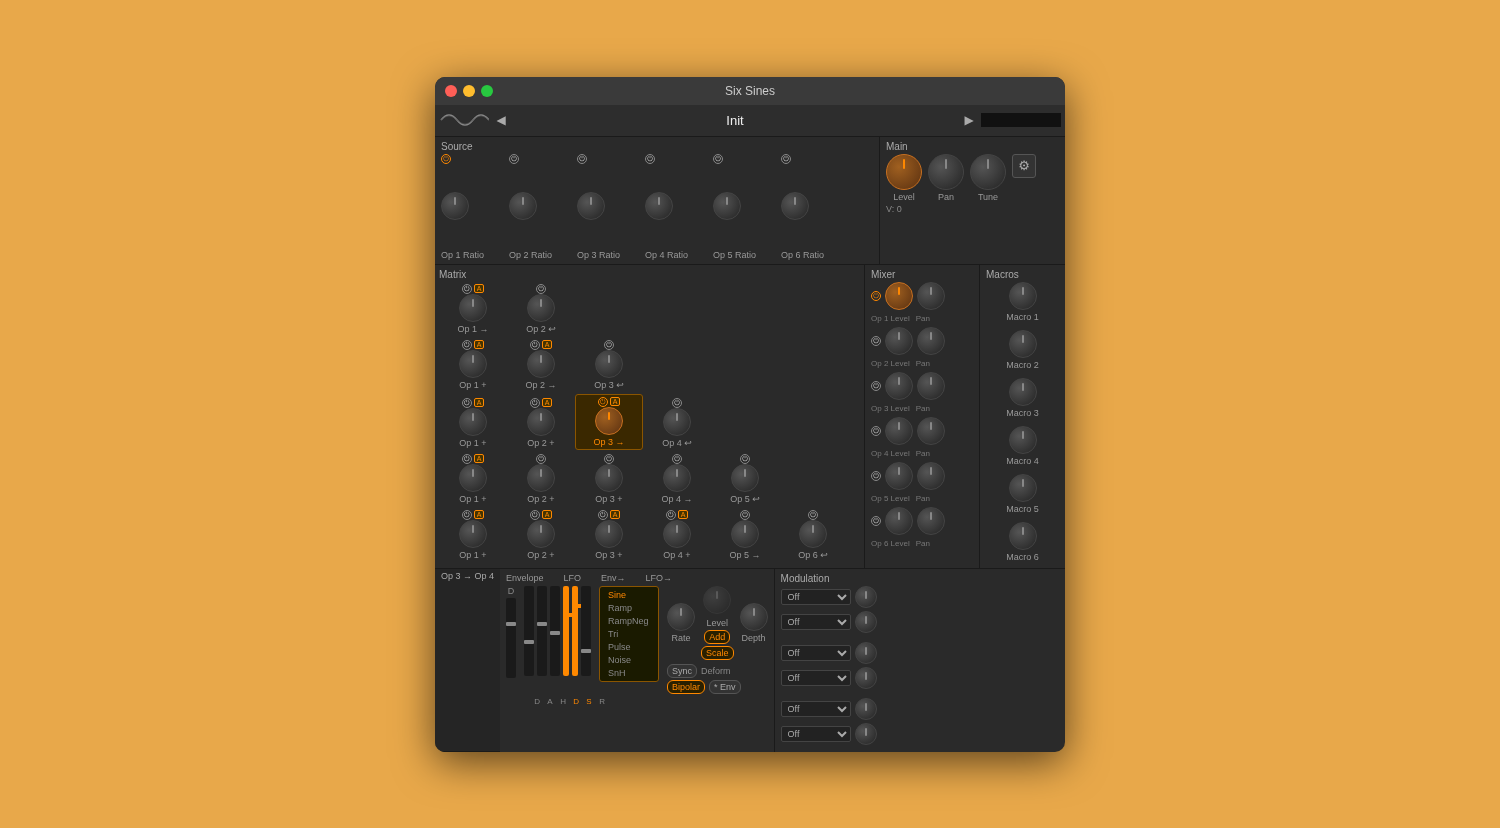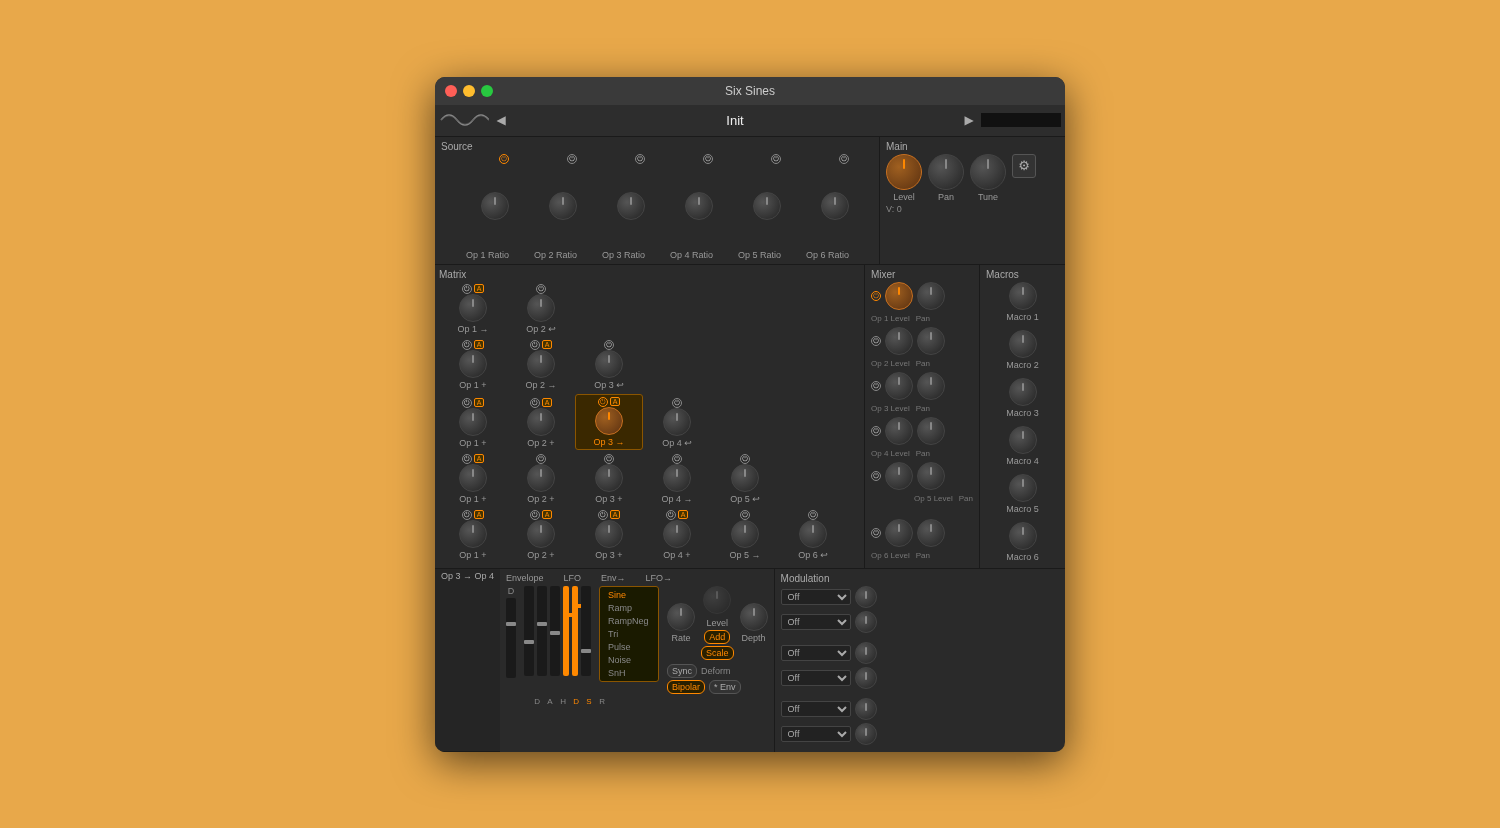--- a/index.html
+++ b/index.html
@@ -144,21 +144,21 @@
     }
     .power-btn.on { border-color: #ff8800; color: #ff8800; }
     
     .ops-row {
       display: flex;
       gap: 0px;
     }
     .op-col {
       display: flex;
       flex-direction: column;
-      align-items: flex-end;
+      align-items: flex-start;
       width: 68px;
       gap: 28px;
     }
     .op-label {
       font-size: 9px;
       color: #999;
       margin-top: 2px;
       text-align: center;
     }
     
@@ -639,21 +639,21 @@
         <div style="display:flex; gap:6px; font-size:8px; color:#777; margin-bottom:4px;">
           <span>Op 4 Level</span>
           <span>Pan</span>
         </div>
 
         <div class="mixer-row">
           <div class="power-btn">⏻</div>
           <div class="knob"></div>
           <div class="knob"></div>
         </div>
-        <div style="display:flex; gap:6px; font-size:8px; color:#777; margin-bottom:16px;justify-content:flex-end;">
+        <div style="display:flex; gap:6px; font-size:8px; color:#777; margin-bottom:4px;">
           <span>Op 5 Level</span>
           <span>Pan</span>
         </div>
 
         <div class="mixer-row">
           <div class="power-btn">⏻</div>
           <div class="knob"></div>
           <div class="knob"></div>
         </div>
         <div style="display:flex; gap:6px; font-size:8px; color:#777;">

